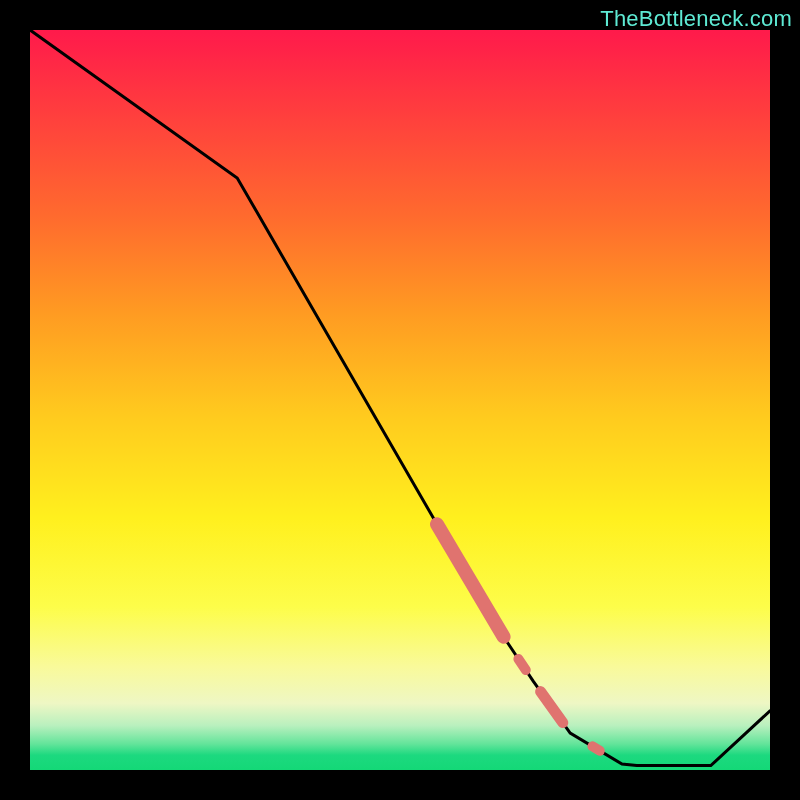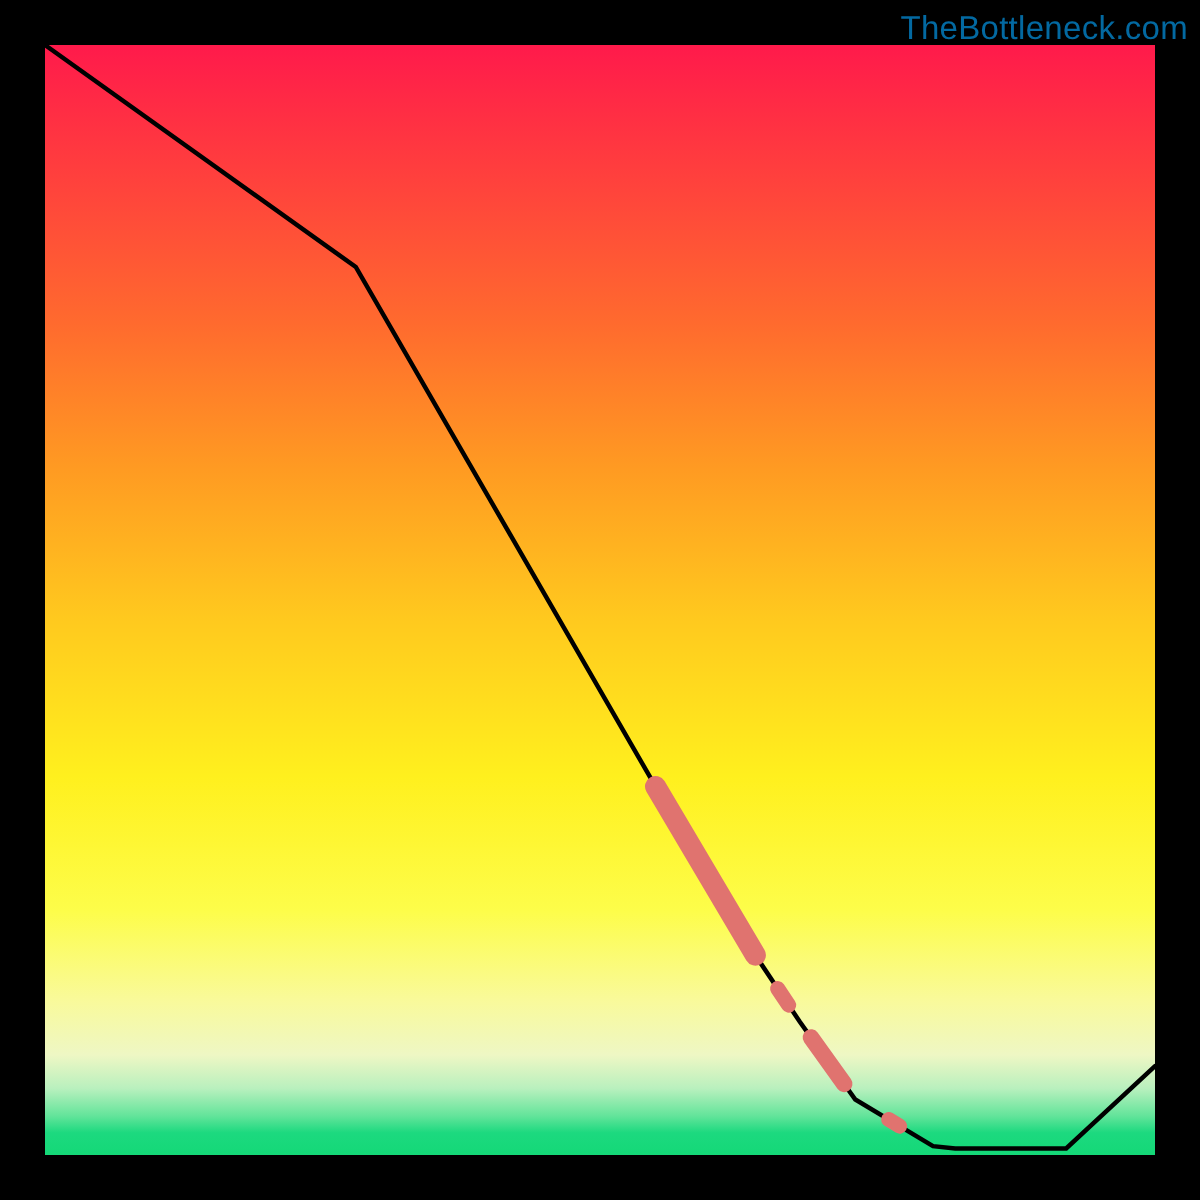--- a/index.html
+++ b/index.html
@@ -40,21 +40,21 @@
       #b9f0be 94%,
       #62e49a 96.5%,
       #1cd97f 98%,
       #14d877 100%
     );
   }
   .watermark {
     position: absolute;
     top: 6px;
     right: 8px;
-    color: #0369a1;
+    color: #5eead4;
     font-size: 22px;
     letter-spacing: 0.2px;
     user-select: none;
   }
   svg.overlay {
     position: absolute;
     left: 30px;
     top: 30px;
     width: 740px;
     height: 740px;

